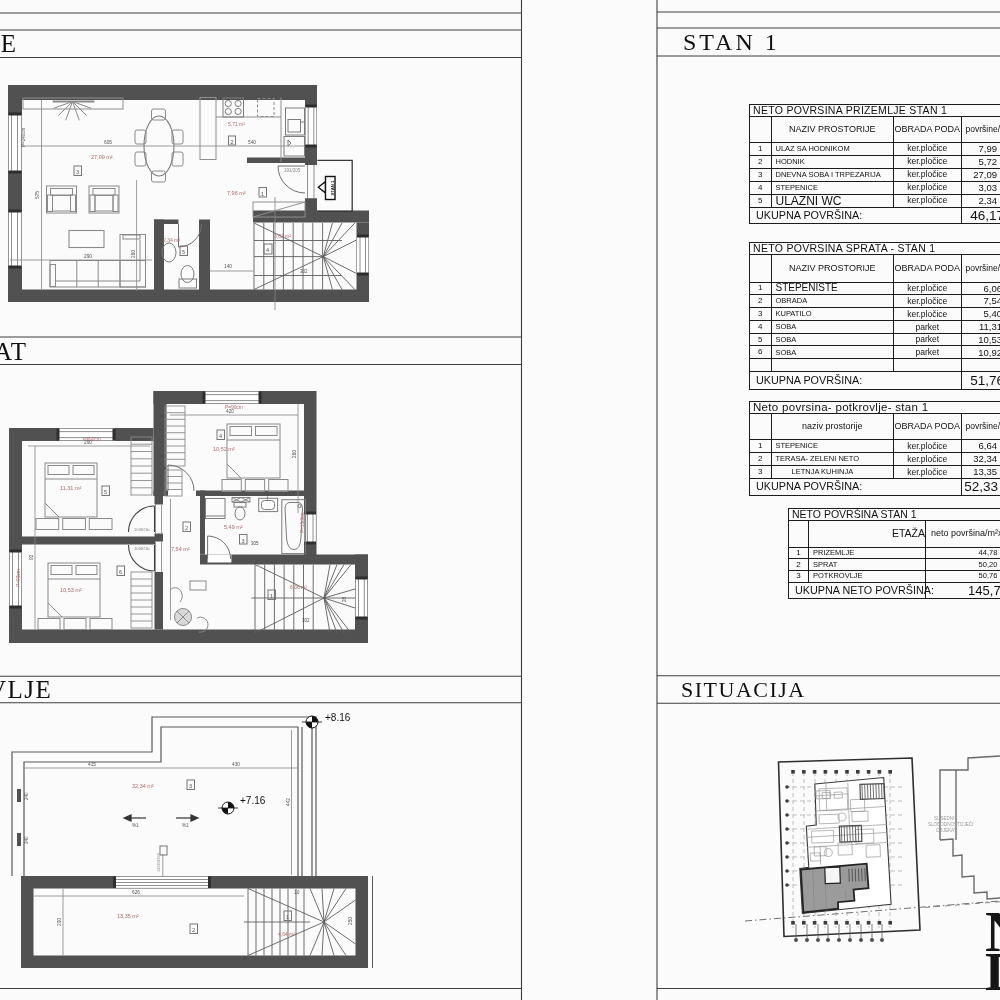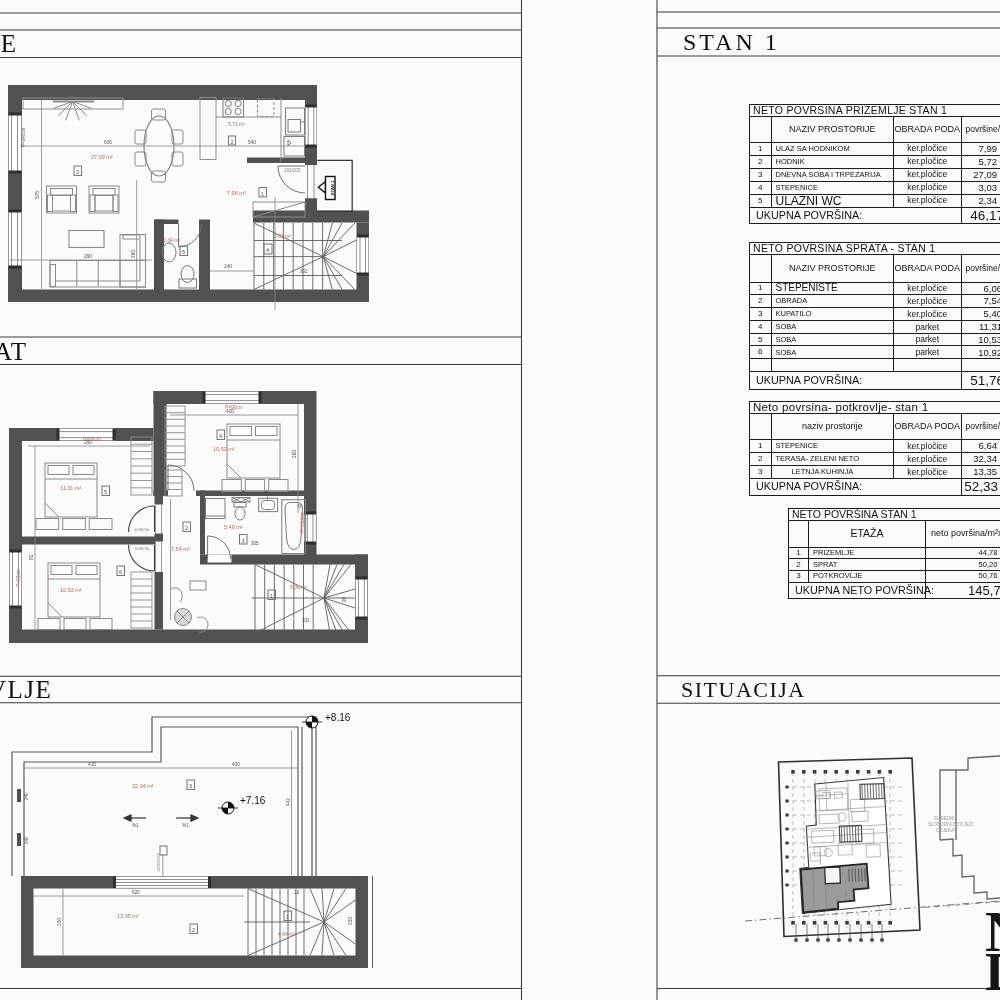--- a/index.html
+++ b/index.html
@@ -1026,21 +1026,21 @@
       <col style="width:20px">
       <col style="width:117px">
       <col style="width:105px">
     </colgroup>
     <tbody>
       <tr style="height:11.5px">
         <td colspan="3" style="font-size:10.5px;padding-left:3px">NETO POVRŠINA STAN 1</td>
       </tr>
       <tr style="height:27px">
         <td></td>
-        <td style="font-size:10.5px;text-align:center">ETAŽA</td>
+        <td style="font-size:10.5px;text-align:right">ETAŽA</td>
         <td style="font-size:9px;padding-left:5px">neto površina/m²x0,</td>
       </tr>
       <tr style="height:11.7px">
         <td style="font-size:8px;text-align:center">1</td>
         <td style="font-size:7.5px;padding-left:4px">PRIZEMLJE</td>
         <td style="font-size:7.5px;text-align:center;padding-left:20px">44,78</td>
       </tr>
       <tr style="height:11.7px">
         <td style="font-size:8px;text-align:center">2</td>
         <td style="font-size:7.5px;padding-left:4px">SPRAT</td>

